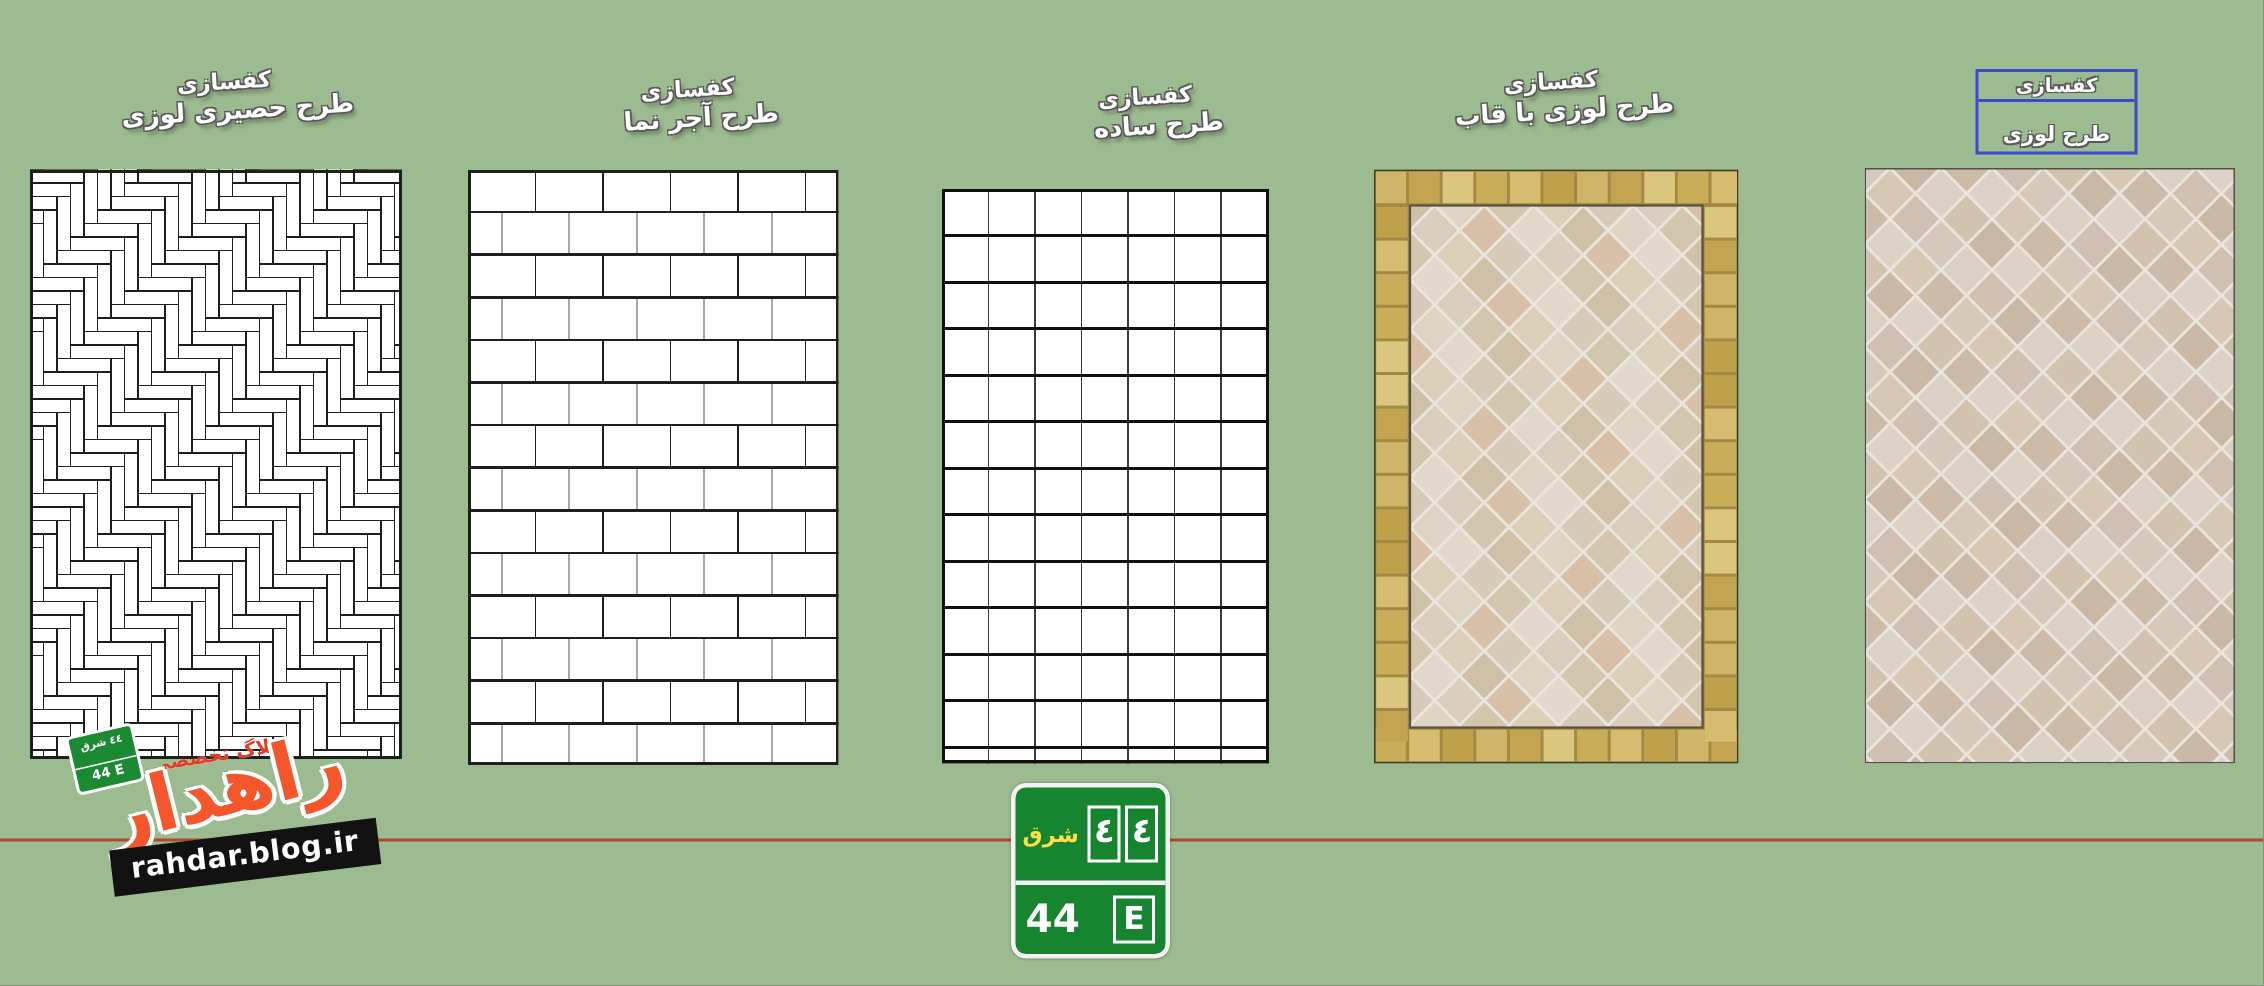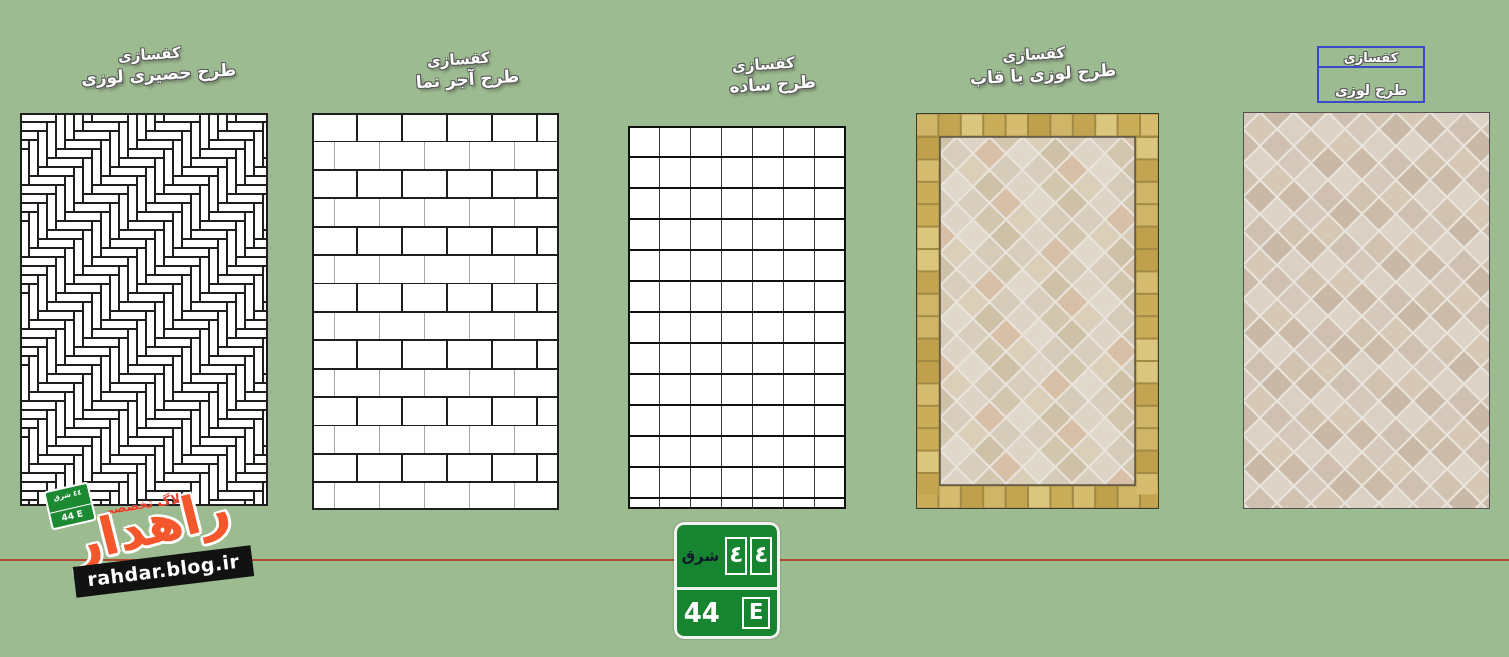--- a/index.html
+++ b/index.html
@@ -44,21 +44,21 @@
   .axis{position:absolute; z-index:2; left:0; top:559px; width:1509px; height:2px; background:#b1492a;}
 
   
   .sign{
     position:absolute; z-index:3; left:674px; top:522px; width:106px; height:117px;
     background:#17842f; border:3px solid #f2f2f2; border-radius:10px;
     display:flex; flex-direction:column; box-sizing:border-box;
     box-shadow:0 0 2px rgba(0,0,0,.35);
   }
   .sign .top{flex:1.35; border-bottom:3px solid #f2f2f2; display:flex; align-items:center; justify-content:center; gap:3px;}
-  .sign .word{color:#0f172a; font-weight:bold; font-size:15px; margin-right:3px;}
+  .sign .word{color:#fde047; font-weight:bold; font-size:15px; margin-right:3px;}
   .sign .dbox{border:2px solid #fff; color:#fff; font-weight:bold; font-size:23px; line-height:1; padding:4px 2px 7px;}
   .sign .bottom{flex:1; display:flex; align-items:center; justify-content:center; gap:22px;}
   .sign .num{color:#fff; font-weight:bold; font-size:26px;}
   .sign .lbox{border:2px solid #fff; color:#fff; font-weight:bold; font-size:21px; line-height:1; padding:3px 5px 4px;}
 
   
   .wm{position:absolute; z-index:5;}
   .sign-mini{
     left:47px; top:486px; width:46px; height:40px; transform:rotate(-13deg);
     background:#1c8a33; border:2px solid #fff; border-radius:4px;

